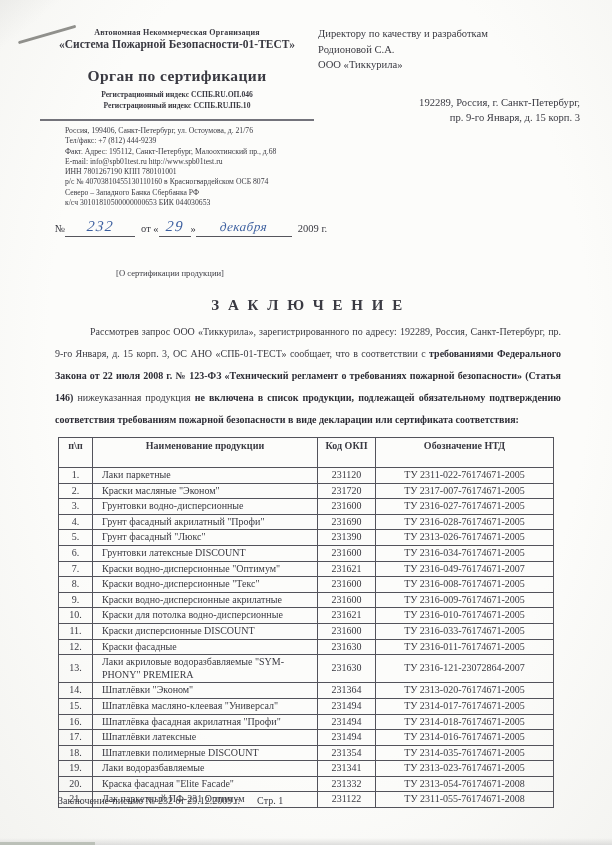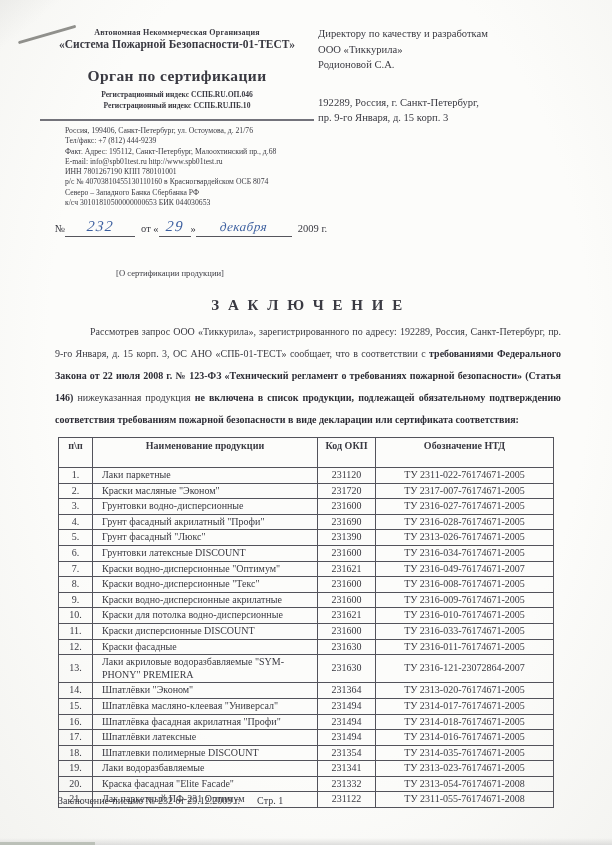--- a/index.html
+++ b/index.html
@@ -23,21 +23,21 @@
   .org1 { font-size:8px; font-weight:bold; letter-spacing:.2px; }
   .org2 { font-size:11.5px; font-weight:bold; margin-top:1px; }
   .org-title { font-size:15.5px; font-weight:bold; margin-top:17px; letter-spacing:.4px; }
   .reg { font-size:7.6px; font-weight:bold; margin-top:5px; line-height:9.5px; }
   .reg + .reg { margin-top:1px; }
   .rule { margin-top:9px; border-top:2px solid rgba(70,70,80,.75); }
   .addr { margin-top:5px; text-align:left; padding-left:25px; font-size:7.7px; line-height:10.3px; }
 
   
   .hright { position:absolute; left:318px; top:26px; width:262px; font-size:10.6px; line-height:15.5px; }
-  .hright .raddr { margin-top:22px; }
+  .hright .raddr { margin-top:22px;text-align:right; }
 
   
   .numblock { position:absolute; left:55px; top:219px; width:330px; }
   .nline1 { font-size:10.5px; white-space:nowrap; }
   .ul { display:inline-block; border-bottom:1px solid #55555c; text-align:center; vertical-align:baseline; }
   .u1 { width:70px; } .u2 { width:32px; } .u3 { width:96px; }
   .hw { font-style:italic; color:#3c5f9f; font-size:15px; letter-spacing:1.5px;
         position:relative; top:-1px; transform:skewX(-6deg); display:inline-block; }
   .hw-month { font-size:13px; letter-spacing:.5px; }
   .nline2 { font-size:9.6px; margin-top:9px; white-space:nowrap; }
@@ -96,22 +96,22 @@
         <div class="addr-line">р/с № 40703810455130110160 в Красногвардейском ОСБ 8074</div>
         <div class="addr-line">Северо – Западного Банка Сбербанка РФ</div>
         <div class="addr-line">к/сч 30101810500000000653    БИК  044030653</div>
       </div>
   </div>
 
   <div class="hright">
     <div>
 
     <div>Директору по качеству и разработкам</div>
+        <div>Родионовой С.А.</div>
         <div>ООО «Тиккурила»</div>
-        <div>Родионовой С.А.</div>
       </div>
     <div class="raddr">
 
     <div>192289, Россия, г. Санкт-Петербург,</div>
         <div>пр. 9-го Января, д. 15 корп. 3</div>
       </div>
   </div>
 
   <div class="numblock">
     <div class="nline1">

